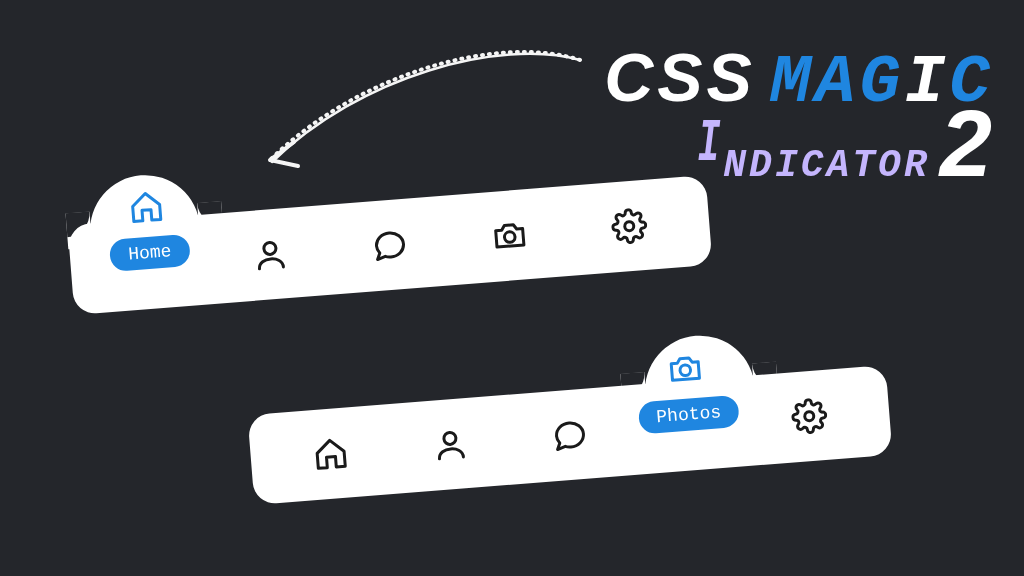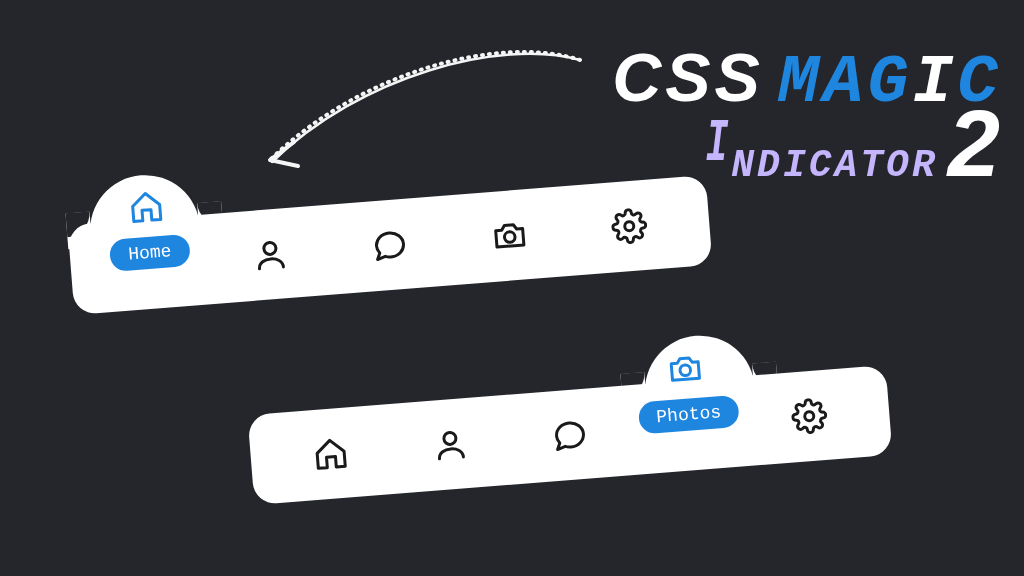--- a/index.html
+++ b/index.html
@@ -9,21 +9,21 @@
     background: #24262b;
     position: relative;
     overflow: hidden;
     font-family: -apple-system, sans-serif;
   }
 
   
   .title {
     position: absolute;
     top: 38px;
-    right: 22px;
+    right: 30px;
     text-align: right;
     font-weight: 900;
     font-style: italic;
     letter-spacing: 2px;
   }
   .title-row1 { display: flex; align-items: baseline; gap: 14px; }
   .title-css { color: #ffffff; font-size: 68px; font-family: Impact, 'Arial Black', sans-serif; letter-spacing: 4px; }
   .title-magic { color: #1f86e0; font-size: 68px; font-family: Liberation Mono, monospace; letter-spacing: 4px; }
   .title-magic .i-letter { color: #ffffff; }
   .title-row2 { display: flex; align-items: baseline; justify-content: flex-end; gap: 10px; margin-top: -10px; }

